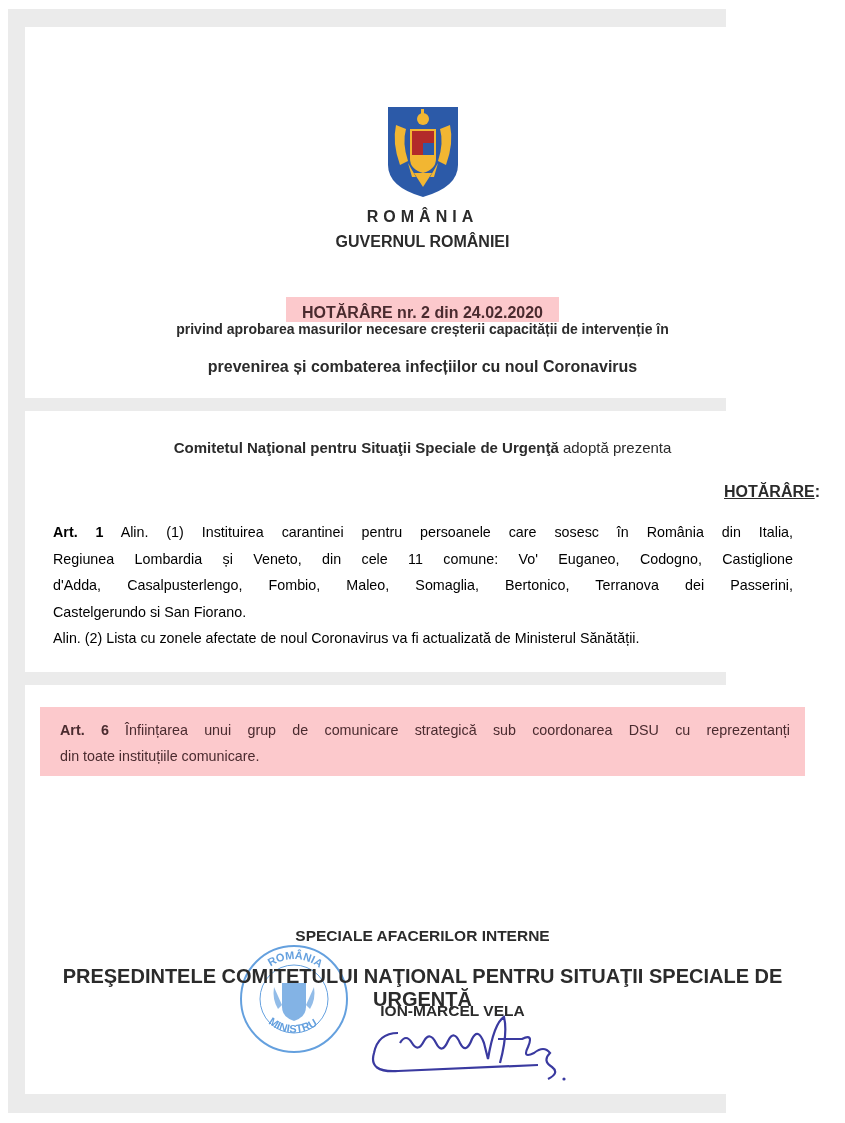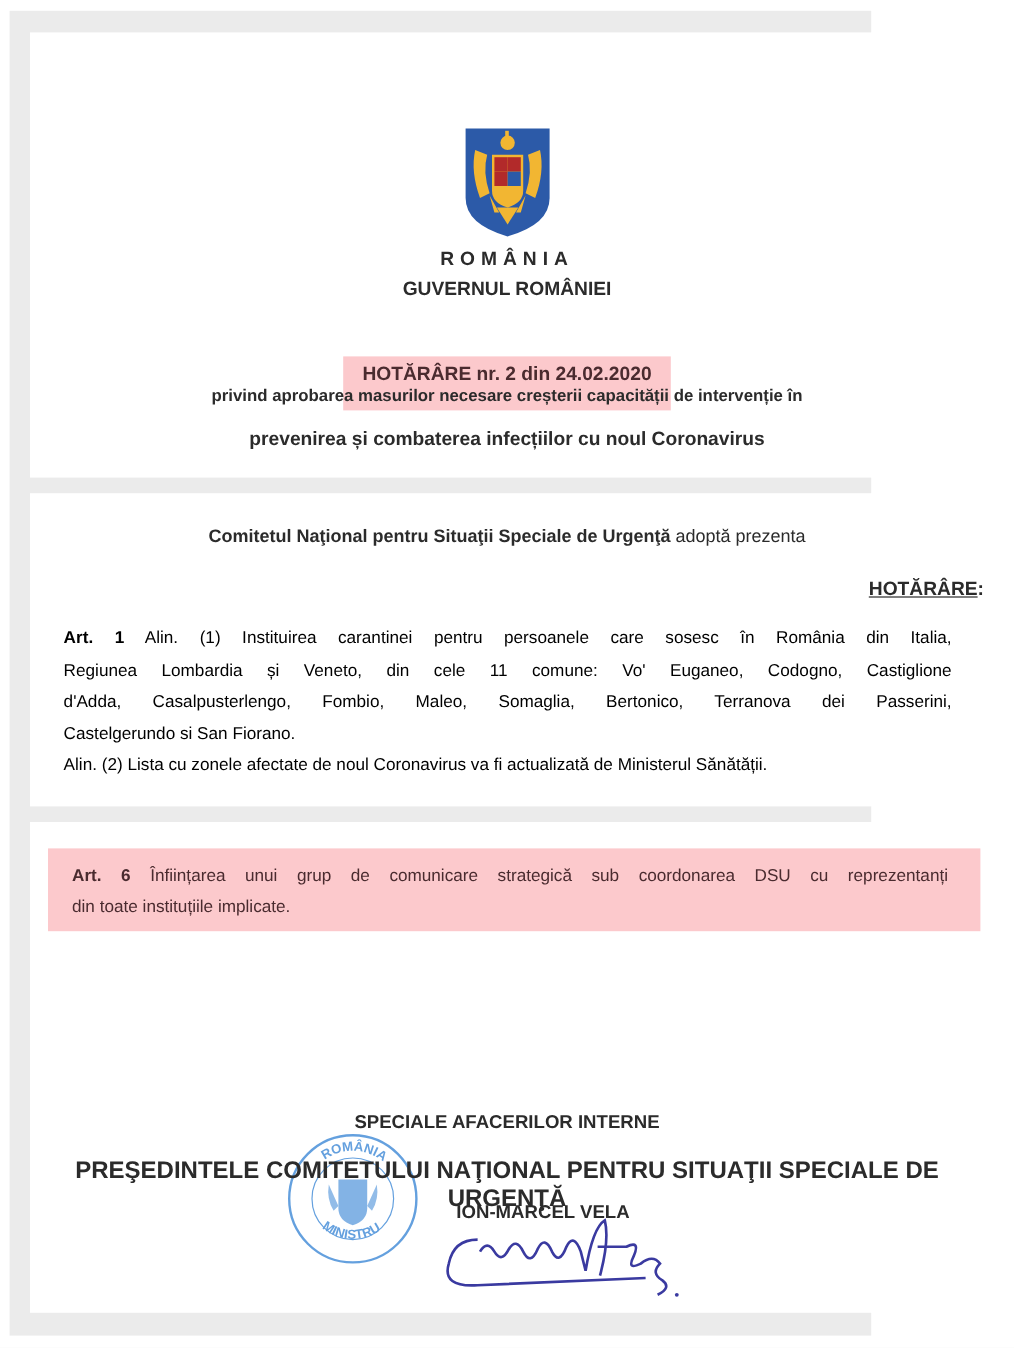--- a/index.html
+++ b/index.html
@@ -19,21 +19,21 @@
     
     .coat {
       position: absolute; left: 361px; top: 76px; width: 74px; height: 96px;
     }
     .h-center { position: absolute; left: 0; right: 0; text-align: center; font-weight: bold; }
     .romania { top: 181px; font-size: 16px; letter-spacing: 5px; }
     .guvern { top: 206px; font-size: 16px; }
     .comitet { top: 232px; font-size: 16px; }
     .hot-wrap { position: absolute; left: 0; right: 0; top: 270px; text-align: center; }
     .hot-box {
-      display: inline-block; background: #fcc9cc; padding: 7px 16px 20px 16px;
+      display: inline-block; background: #fcc9cc; padding: 7px 16px 0 16px;
       font-weight: bold; font-size: 16px; color: #4a2b2f;
       font-family: "Liberation Sans", sans-serif;
     }
     .privind1 { top: 294px; font-size: 14px; }
     .privind2 { top: 331px; font-size: 16px; }
 
     
     .adopta { position: absolute; left: 0; right: 0; top: 28px; text-align: center; font-size: 15px; }
     .adopta b { font-weight: bold; }
     .hot2 { position: absolute; left: 0; right: 0; top: 72px; text-align: right; font-weight: bold; font-size: 16px; }
@@ -42,21 +42,20 @@
       position: absolute; left: 28px; width: 740px; top: 108px;
       font-size: 14.3px; line-height: 26.5px; text-align: justify;
     }
     .art1 .line { display: block; text-align: justify; text-align-last: justify; }
     .art1 .line.last { text-align-last: left; }
 
     
     .art6-box {
       position: absolute; left: 15px; top: 22px; width: 765px; height: 69px;
       background: #fcc9cc;
-      padding-left: 12px;
     }
     .art6 {
       position: absolute; left: 20px; top: 10px; width: 730px;
       font-size: 14.3px; line-height: 26px; color: #4a2b2f;
       font-family: "Liberation Sans", sans-serif;
     }
     .art6 .line1 { display: block; text-align: justify; text-align-last: justify; }
     .sig1 { top: 242px; font-size: 15.5px; }
     .sig2 { top: 280px; font-size: 20px; }
     .sig3 { top: 317px; font-size: 15.5px; left: 60px; }
@@ -105,21 +104,21 @@
       <span class="line">d'Adda, Casalpusterlengo, Fombio, Maleo, Somaglia, Bertonico, Terranova dei Passerini,</span>
       <span class="line last">Castelgerundo si San Fiorano.</span>
       <span class="line last">Alin. (2) Lista cu zonele afectate de noul Coronavirus  va fi actualizată de Ministerul Sănătății.</span>
     </div>
   </div>
 
   <div class="panel" id="panel-3">
     <div class="art6-box">
       <div class="art6">
         <span class="line1"><b>Art. 6</b><span> Înființarea unui grup de comunicare strategică sub coordonarea DSU cu reprezentanți</span></span>
-        <span>din toate instituțiile implicate.</span>
+        <span>din toate instituțiile comunicare.</span>
       </div>
     </div>
 
     <svg class="stamp" viewBox="0 0 112 112">
       <circle cx="56" cy="56" r="53" fill="none" stroke="#4a90d9" stroke-width="2"></circle>
       <circle cx="56" cy="56" r="34" fill="none" stroke="#4a90d9" stroke-width="1"></circle>
       <path id="arcTop" d="M16 56 A40 40 0 0 1 96 56" fill="none"></path>
       <text font-family="Liberation Sans, sans-serif" font-size="11" fill="#4a90d9" font-weight="bold">
         <textPath href="#arcTop" startOffset="30%">ROMÂNIA</textPath>
       </text>

